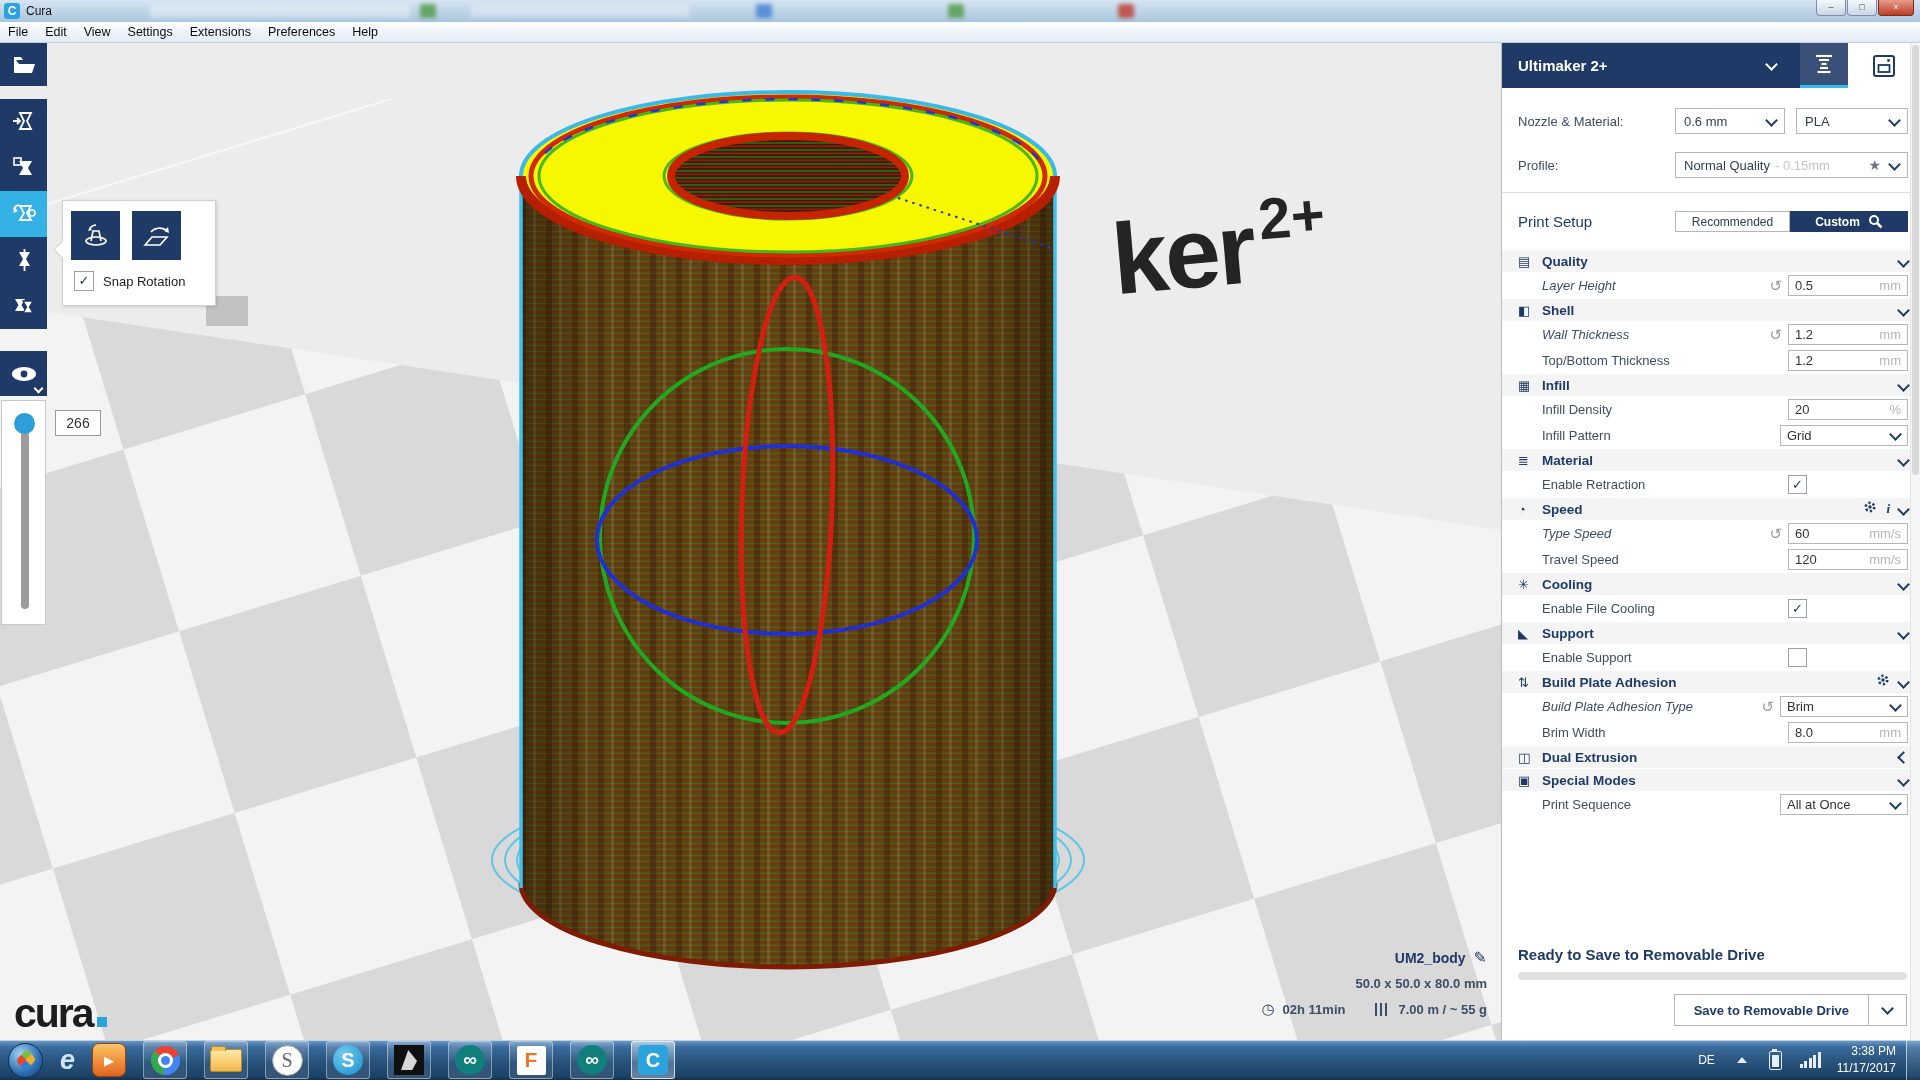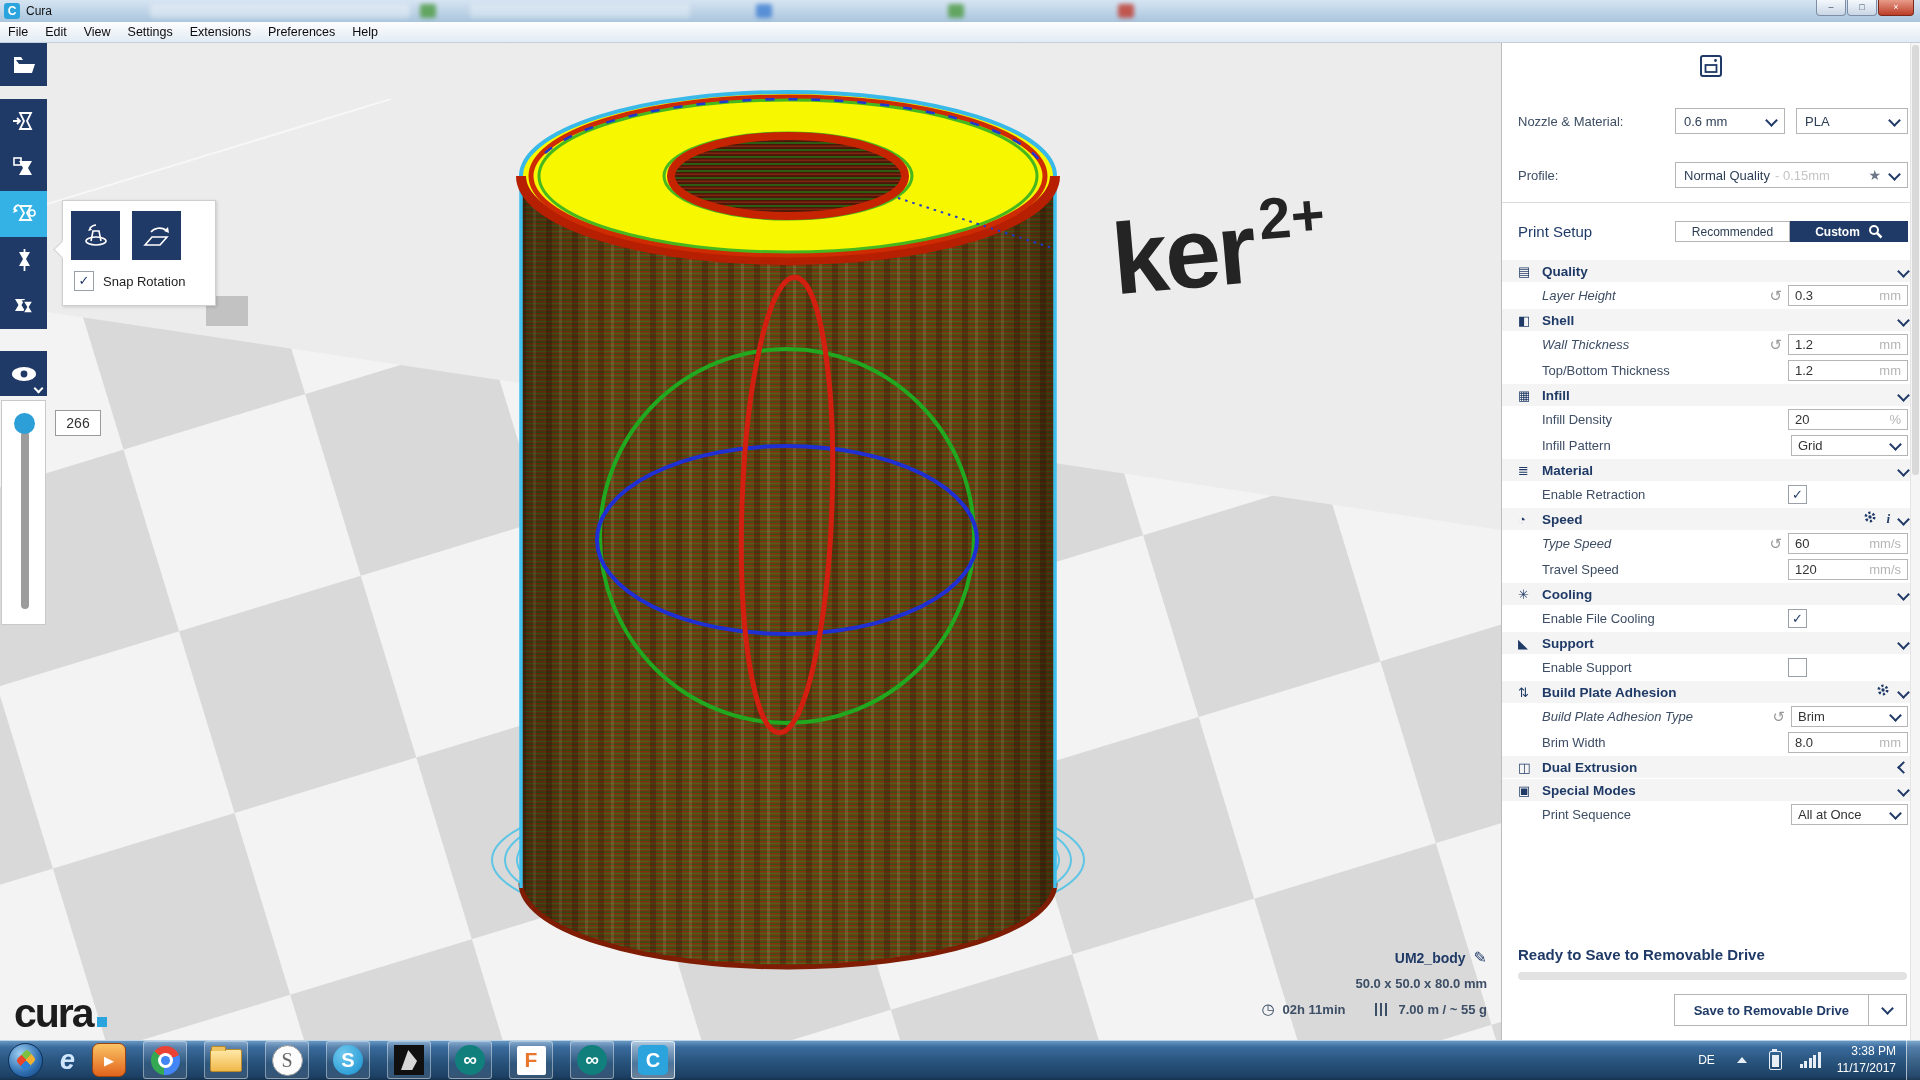--- a/index.html
+++ b/index.html
@@ -78,21 +78,21 @@
   .mc-name{font-size:15px;font-weight:bold;margin-left:16px;flex:1}
   .chev{display:inline-block;width:7px;height:7px;border-right:2px solid #1f3a66;border-bottom:2px solid #1f3a66;transform:rotate(45deg)}
   .chev.white{border-color:#fff}
   .chev.left{transform:rotate(135deg)}
   .mc-chev{margin-right:24px;margin-top:-3px}
   .viewbtn-layer{width:48px;height:45px;background:#3a5078;border-bottom:3px solid #35beed;box-sizing:border-box;display:flex;align-items:center;justify-content:center}
   .mc-white{flex:1;display:flex;align-items:center;justify-content:center}
 
   .panel-row{display:flex;align-items:center;margin-left:16px;margin-right:12px}
   .nm-row{margin-top:20px}
-  .pf-row{margin-top:28px}
+  .pf-row{margin-top:18px}
   .plabel{font-size:13px;color:#3d4d63;flex:1}
   .ddbox{height:24px;border:1px solid #b5b5b5;background:#fff;box-sizing:border-box;display:flex;align-items:center;font-size:13px;color:#2d3f56;padding:12px 8px;position:relative}
   .ddbox .chev{position:absolute;right:8px;margin-top:-2px}
   .dd-nozzle{width:110px;margin-right:11px}
   .dd-material{width:112px}
   .dd-profile{width:233px}
   .pf-detail{color:#c4c4c4;margin-left:5px}
   .pf-star{position:absolute;right:26px;color:#6d7787;font-size:14px}
   .divider{height:1px;background:#dcdcdc;margin:14px 0 0 0}
 
@@ -107,21 +107,21 @@
   .srow.cat{height:23px;background:#f4f4f4;border-top:1px solid #fff}
   .srow.set{height:26px}
   .cat-ico{width:24px;font-size:13px;color:#1f3a66}
   .cat-label{font-size:13.5px;font-weight:bold;color:#1f3a66;flex:1}
   .set-label{font-size:13px;color:#3d4d63;flex:1;margin-left:24px}
   .set-label.mod{font-style:italic}
   .revert{color:#9a9a9a;font-size:15px;margin-right:6px;line-height:1}
   .valbox{width:120px;height:21px;border:1px solid #b5b5b5;box-sizing:border-box;display:flex;align-items:center;font-size:13px;color:#333;padding:0 6px}
   .valbox .val{flex:1}
   .valbox .unit{color:#b5b5b5}
-  .selbox{width:117px;height:21px;border:1px solid #b5b5b5;box-sizing:border-box;display:flex;align-items:center;font-size:13px;color:#333;padding:0 6px;position:relative}
+  .selbox{width:128px;height:21px;border:1px solid #b5b5b5;box-sizing:border-box;display:flex;align-items:center;font-size:13px;color:#333;padding:0 6px;position:relative}
   .selbox .chev{position:absolute;right:7px;margin-top:-2px}
   .checkbox{width:19px;height:19px;border:1px solid #9aa0a8;box-sizing:border-box;background:#fff;color:#1f3a66;
     font-size:13px;font-weight:bold;line-height:17px;text-align:center;margin-right:101px}
   .hicons{display:flex;align-items:center;gap:9px}
   .info-i{font-style:italic;font-family:"Liberation Serif","DejaVu Serif",serif;color:#1f3a66;font-size:13px;font-weight:bold}
 
   .panel-footer{position:absolute;left:16px;right:13px;bottom:14px}
   .pf-status{font-size:15px;font-weight:bold;color:#1f3a66}
   .pf-bar{height:8px;background:#e2e2e2;border-radius:4px;margin-top:9px}
   .pf-btnrow{display:flex;justify-content:flex-end;margin-top:14px}
@@ -354,20 +354,35 @@
       <svg width="30" height="22" viewBox="0 0 30 22">
         <ellipse cx="15" cy="11" rx="12" ry="7" fill="#fff"></ellipse>
         <circle cx="15" cy="11" r="3.4" fill="#1f3a66"></circle>
       </svg>
       <span class="chev-tiny"></span>
     </div>
   </div>
 
 <div class="panel">
   <div class="mc-header">
+    <div class="mc-navy">
+      <span class="mc-name">Ultimaker 2+</span>
+      <span class="chev white mc-chev"></span>
+      <div class="viewbtn-layer">
+        <svg width="22" height="22" viewBox="0 0 22 22">
+          <g stroke="#fff" stroke-width="2.1">
+            <line x1="3" y1="3" x2="19" y2="3"></line>
+              <line x1="6" y1="7" x2="16" y2="7"></line>
+            <line x1="8.5" y1="11" x2="13.5" y2="11"></line>
+              <line x1="7" y1="15" x2="15" y2="15"></line>
+            <line x1="4.5" y1="19" x2="17.5" y2="19"></line>
+          </g>
+        </svg>
+      </div>
+    </div>
     <div class="mc-white">
       <svg width="24" height="24" viewBox="0 0 24 24">
         <rect x="2" y="2" width="20" height="20" rx="2" fill="none" stroke="#1f3a66" stroke-width="2"></rect>
         <rect x="6.5" y="11" width="11" height="7" fill="none" stroke="#1f3a66" stroke-width="1.8"></rect>
         <circle cx="16.5" cy="6.5" r="1.4" fill="#1f3a66"></circle>
       </svg>
     </div>
   </div>
 
   <div class="panel-row nm-row">
@@ -411,21 +426,21 @@
         <span class="cat-ico">▤</span>
         <span class="cat-label">Quality</span>
         <span class="hicons">
           <span class="chev"></span>
         </span>
       </div>
       <div class="srow set">
         <span class="set-label mod">Layer Height</span>
         <span class="revert">↺</span>
         <div class="valbox">
-          <span class="val">0.3</span>
+          <span class="val">0.5</span>
           <span class="unit">mm</span>
         </div>
       </div>
       <div class="srow cat">
         <span class="cat-ico">◧</span>
         <span class="cat-label">Shell</span>
         <span class="hicons">
           <span class="chev"></span>
         </span>
       </div>

